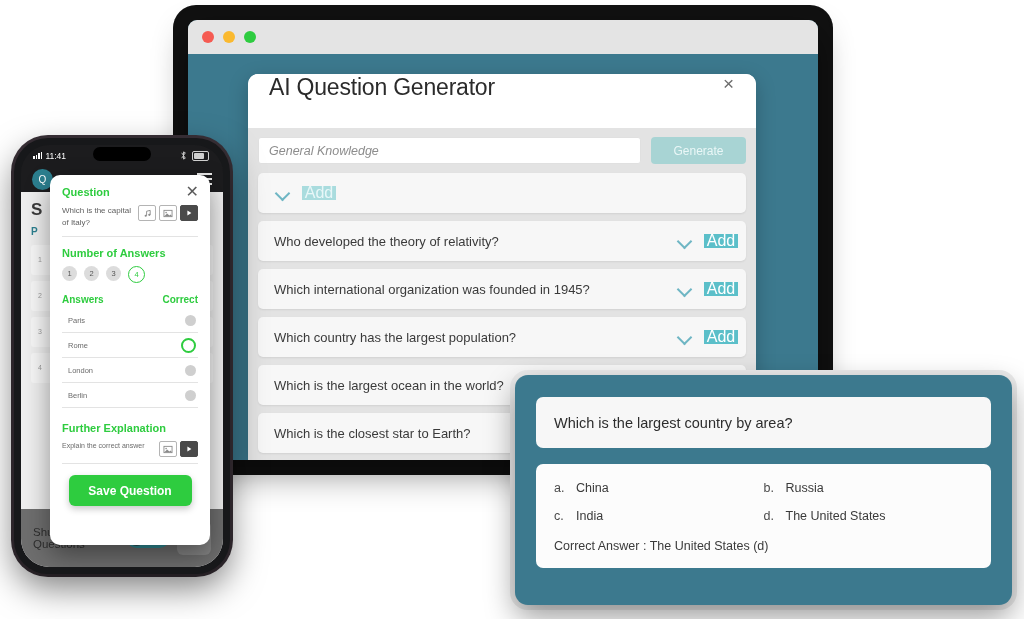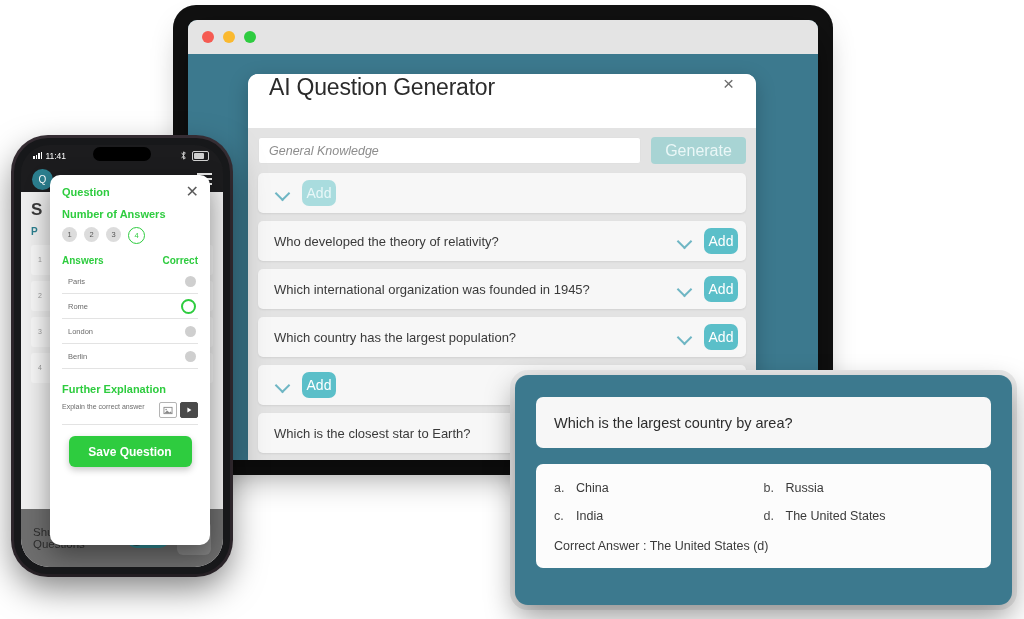--- a/index.html
+++ b/index.html
@@ -48,37 +48,37 @@
   .gen-close{font-size:19px;color:#6d6d6d;cursor:pointer;line-height:1;}
   .gen-body{background:#e3e3e3;padding:9px 10px 0 10px;height:332px;box-sizing:border-box;}
   .searchrow{display:flex;gap:10px;align-items:center;margin-bottom:9px;}
   .searchbox{
     flex:1;height:25px;background:#fff;border:1px solid #e0e0e0;border-radius:3px;
     display:flex;align-items:center;padding:0 10px;
   }
   .searchbox span{font-style:italic;color:#8d8d8d;font-size:12.5px;}
   .gen-btn{
     width:95px;height:27px;background:#A8D4D4;border-radius:4px;color:#eaf7f7;
-    font-size:16px;display:flex;align-items:center;justify-content:center;cursor:pointer;
+    font-size:12px;display:flex;align-items:center;justify-content:center;cursor:pointer;
   }
   .qrow{
     background:#f7f7f7;border-radius:5px;height:40px;margin-bottom:8px;
     display:flex;align-items:center;padding:0 8px 0 16px;gap:10px;
     box-shadow:0 1px 2px rgba(0,0,0,.08);
   }
   .qtext{flex:1;font-size:13px;color:#3a3a3a;}
   .chev{width:18px;height:18px;position:relative;cursor:pointer;flex:none;}
   .chev:before{
     content:"";position:absolute;left:3px;top:4px;width:9px;height:9px;
     border-right:2.2px solid #6FB6C4;border-bottom:2.2px solid #6FB6C4;
     transform:rotate(45deg);
   }
   .add-btn{
-    width:34px;height:26px;border-radius:7px;background:#5BBFC9;color:#fff;
-    font-size:14px;display:flex;align-items:center;justify-content:center;cursor:pointer;flex:none;
+    width:34px;height:14px;border-radius:0;background:#5BBFC9;color:#fff;
+    font-size:16px;display:flex;align-items:center;justify-content:center;cursor:pointer;flex:none;
   }
   .add-btn.faded{background:#A9DCDE;color:#e8f7f8;}
 
   
   .phone{
     position:absolute;left:14px;top:138px;width:216px;height:436px;
     background:#17181a;border-radius:34px;
     box-shadow:0 14px 34px rgba(0,0,0,.5), 0 0 0 3px #3a3138;
     overflow:hidden;
   }
@@ -242,20 +242,21 @@
               <div class="qtext">Which international organization was founded in 1945?</div>
               <div class="chev"></div>
               <div class="add-btn">Add</div>
             </div>
             <div class="qrow">
               <div class="qtext">Which country has the largest population?</div>
               <div class="chev"></div>
               <div class="add-btn">Add</div>
             </div>
             <div class="qrow">
+              <div class="qtext">Which is the largest ocean in the world?</div>
               <div class="chev"></div>
               <div class="add-btn">Add</div>
             </div>
             <div class="qrow">
               <div class="qtext">Which is the closest star to Earth?</div>
               <div class="chev"></div>
               <div class="add-btn">Add</div>
             </div>
           </div>
       </div>
@@ -317,20 +318,44 @@
         <div class="toggle">
           <span>OFF</span>
         </div>
         <div class="up-btn"></div>
       </div>
 
       <div class="q-modal">
         <div class="qm-close">✕</div>
         <div class="qm-h">Question</div>
 
+        <div class="qm-qrow">
+          <div class="qm-qtext">Which is the capital of Italy?</div>
+          <div class="mediaicons">
+            <div class="mi">
+              <svg width="9" height="9" viewBox="0 0 10 10">
+                  <path d="M4 7.5V2.5l4-1v5" stroke="#8a8a8a" stroke-width="1" fill="none"></path>
+                  <circle cx="3" cy="7.5" r="1.2" fill="#8a8a8a"></circle>
+                  <circle cx="7" cy="6.5" r="1.2" fill="#8a8a8a"></circle>
+                </svg>
+            </div>
+            <div class="mi">
+              <svg width="10" height="9" viewBox="0 0 11 10">
+                  <rect x="1" y="1.5" width="9" height="7" stroke="#8a8a8a" fill="none" stroke-width="1"></rect>
+                  <circle cx="3.4" cy="4" r="0.9" fill="#8a8a8a"></circle>
+                  <path d="M1.4 8 L4.5 5 L7 7.2 L8.6 6 L9.8 8z" fill="#8a8a8a"></path>
+                </svg>
+            </div>
+            <div class="mi filled">
+              <svg width="8" height="8" viewBox="0 0 10 10">
+                  <path d="M3 2 L8 5 L3 8z" fill="#fff"></path>
+                </svg>
+            </div>
+          </div>
+        </div>
 
         <div class="qm-h" style="margin-top:10px">Number of Answers</div>
         <div class="chips" id="count-chips">
             <div class="chip">1</div>
             <div class="chip">2</div>
             <div class="chip">3</div>
             <div class="chip sel">4</div>
           </div>
 
         <div class="ans-head">

